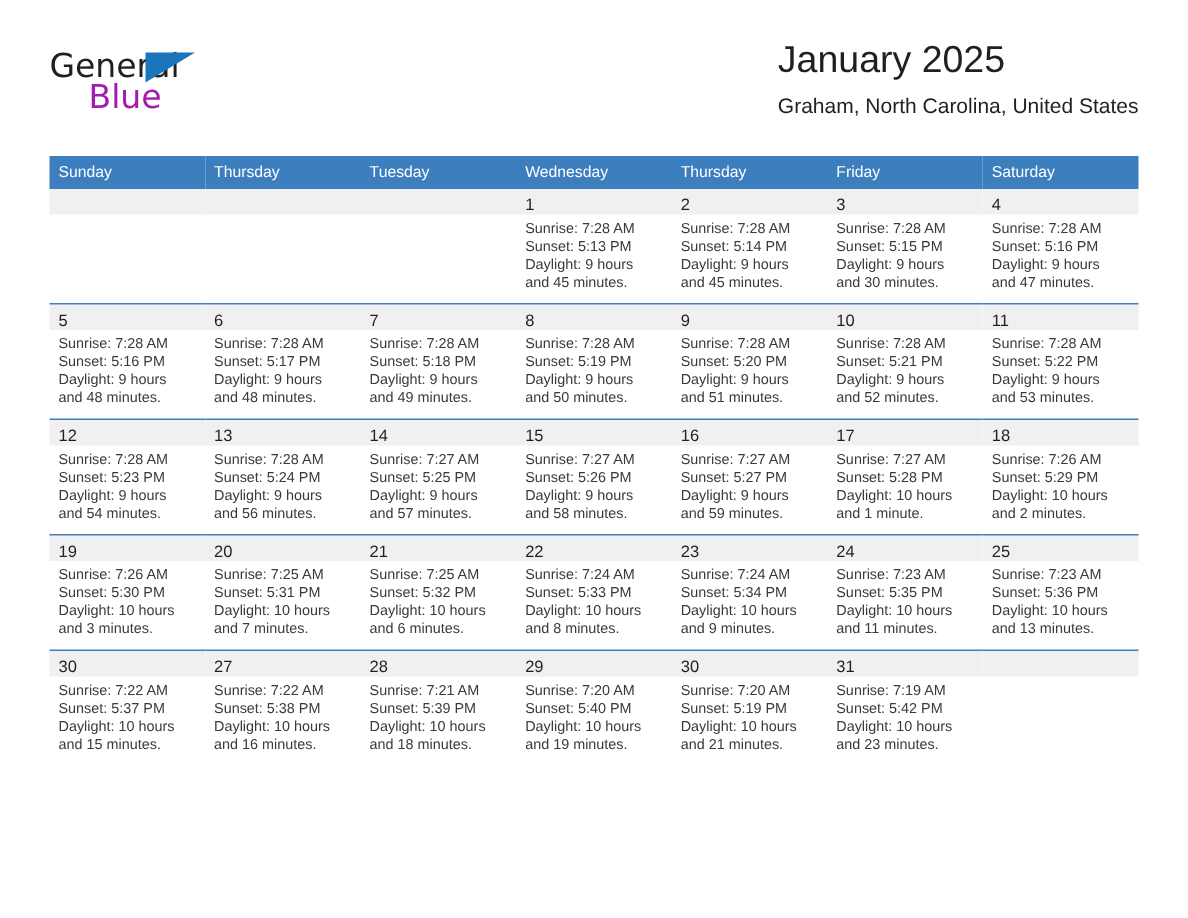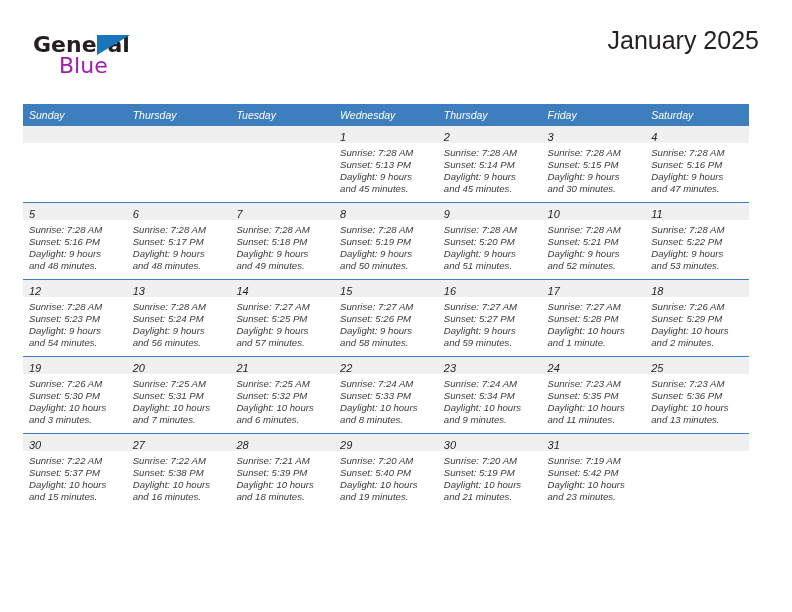--- a/index.html
+++ b/index.html
@@ -37,21 +37,21 @@
     height: 56px;
   }
   .logo-general {
     position: absolute;
     left: 0;
     top: 0;
     font-size: 22px;
     letter-spacing: 0px;
     color: #231f20;
     font-family: "DejaVu Sans", sans-serif;
-    font-weight: 700;
+    font-weight: 400;
     line-height: 1;
     text-align: right;
   }
   .logo-triangle {
     position: absolute;
     left: 64px;
     top: 1px;
     width: 0;
     height: 0;
     border-left: 33px solid #1b75bb;
@@ -86,26 +86,25 @@
     font-size: 14px;
     font-weight: 400;
     color: #231f20;
     line-height: 1.2;
     white-space: nowrap;
   }
 
   
   .calendar {
     position: absolute;
-    left: 23px;
+    left: 33px;
     top: 104px;
     width: 726px;
     border-collapse: collapse;
     table-layout: fixed;
-    font-style: italic;
   }
   .calendar col { width: 103.71px; }
 
   .calendar thead th {
     background: #3d7ebf;
     color: #ffffff;
     font-size: 10.5px;
     font-weight: 400;
     text-align: left;
     padding: 5px 0 5px 6px;
@@ -155,20 +154,21 @@
   <div class="header">
 
     <div class="logo">
       <span class="logo-general">General</span>
       <span class="logo-triangle"></span>
       <span class="logo-blue">Blue</span>
     </div>
 
     <div class="title-block">
       <div class="cal-title">January 2025</div>
+      <div class="cal-subtitle">Graham, North Carolina, United States</div>
     </div>
 
   </div>
 
   <table class="calendar">
     <colgroup>
       <col>
         <col>
         <col>
         <col>

